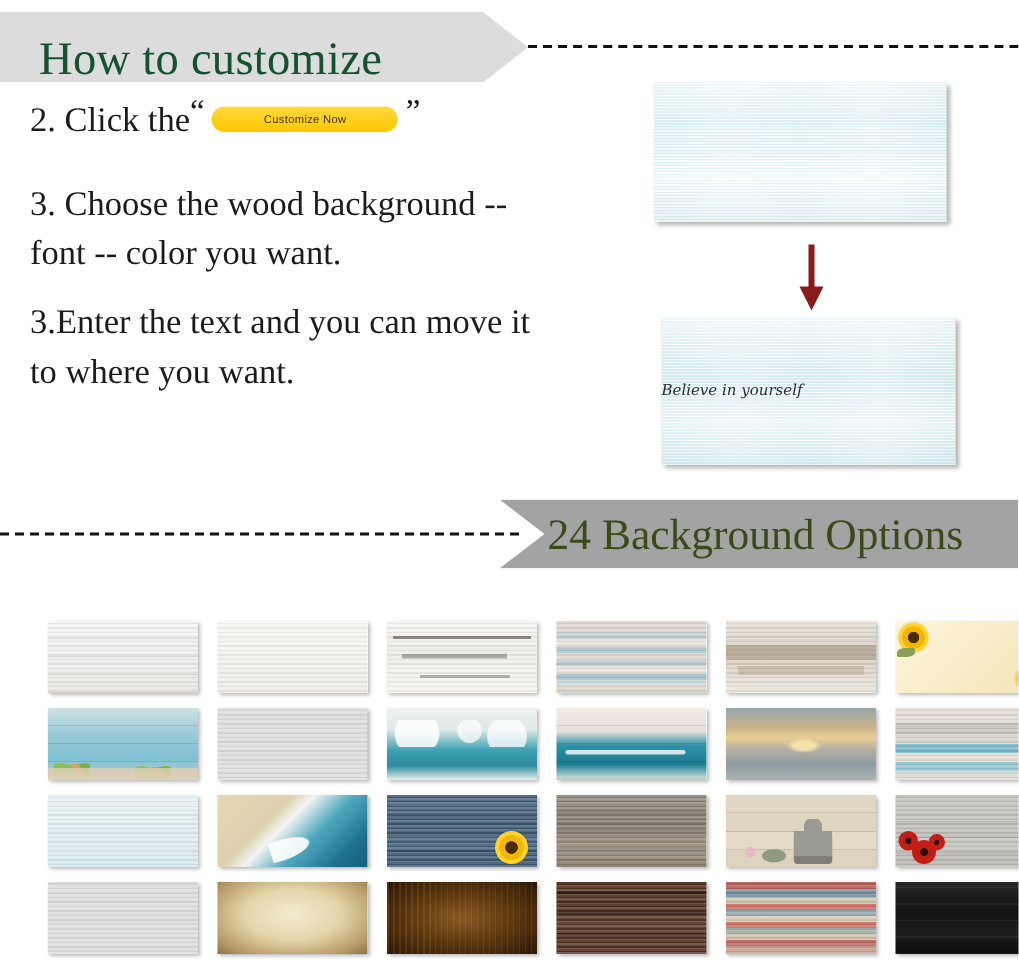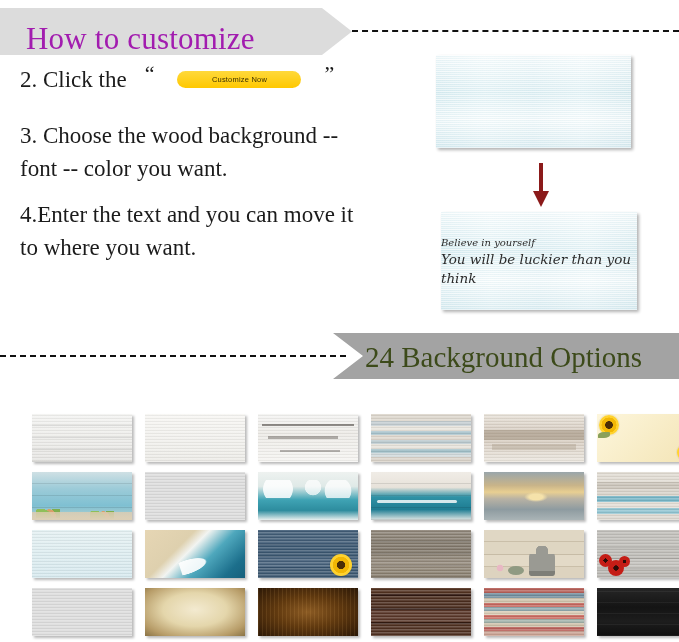--- a/index.html
+++ b/index.html
@@ -13,21 +13,21 @@
   .ribbon-top{
     position:absolute;left:0;top:8px;width:352px;height:47px;
     background:#dcdcdc;
     -webkit-clip-path:polygon(0 0, 322px 0, 352px 50%, 322px 100%, 0 100%);
     clip-path:polygon(0 0, 322px 0, 352px 50%, 322px 100%, 0 100%);
   }
   .ribbon-top-label{
     position:absolute;left:26px;top:9px;
     font-family:"Liberation Serif", serif;
     font-size:31px;line-height:44px;
-    color:#a21caf;letter-spacing:.2px;
+    color:#14532d;letter-spacing:.2px;
   }
   .dash-top{
     position:absolute;left:352px;top:30px;width:327px;height:0;
     border-top:2.5px dashed #111;
   }
 
   .ribbon-bot{
     position:absolute;left:333px;top:333px;width:346px;height:46px;
     background:#a3a3a3;
     -webkit-clip-path:polygon(0 0, 346px 0, 346px 100%, 0 100%, 30px 50%);
@@ -46,21 +46,21 @@
   
   .steps{
     position:absolute;left:20px;top:68px;width:400px;
     color:#1b1b1b;
   }
   .step{
     font-size:23px;line-height:1.0;margin-bottom:14px;
     white-space:nowrap;
   }
   .step.wrap{white-space:normal;line-height:1.42;margin-top:29px;}
-  .step-inline{display:flex;align-items:center;gap:18px;}
+  .step-inline{display:flex;align-items:center;gap:0;}
   .quote{font-size:22px;position:relative;top:-6px;}
 
   .cta-btn{
     display:inline-flex;align-items:center;justify-content:center;
     width:124px;height:17px;border-radius:9px;
     background:#FFD21A;
     background-image:linear-gradient(180deg,#ffd93b 0%, #ffc800 100%);
     color:#3a2f00;font-family:"Liberation Sans",sans-serif;
     font-size:7.5px;letter-spacing:.2px;margin:0 5px;
     border:none;padding:0;
@@ -170,37 +170,36 @@
 
   <div class="step step-inline">
     <span>2. Click the</span>
     <span class="quote">“</span>
     <button class="cta-btn">Customize Now</button>
     <span class="quote">”</span>
   </div>
 
   <div class="step wrap" style="width:352px;">3. Choose the wood background -- font -- color you want.</div>
 
-  <div class="step wrap" style="width:340px;margin-top:10px;">4.Enter the text and you can move it to where you want.</div>
+  <div class="step wrap" style="width:340px;margin-top:10px;">3.Enter the text and you can move it to where you want.</div>
 </div>
 
 <div class="sign" id="sign-blank">
   <div class="sign-texture"></div>
 </div>
 
 <div class="arrow">
   <div class="arrow-shaft"></div>
   <div class="arrow-head"></div>
 </div>
 
 <div class="sign" id="sign-text">
   <div class="sign-texture"></div>
   <div class="sign-lines">
     <div class="sign-l1">Believe in yourself</div>
-    <div class="sign-l2">You will be luckier than you think</div>
   </div>
 </div>
 
 <div class="dash-bot"></div>
 <div class="ribbon-bot">
   <div class="ribbon-bot-label">24 Background Options</div>
 </div>
 
 <div class="grid">
 

